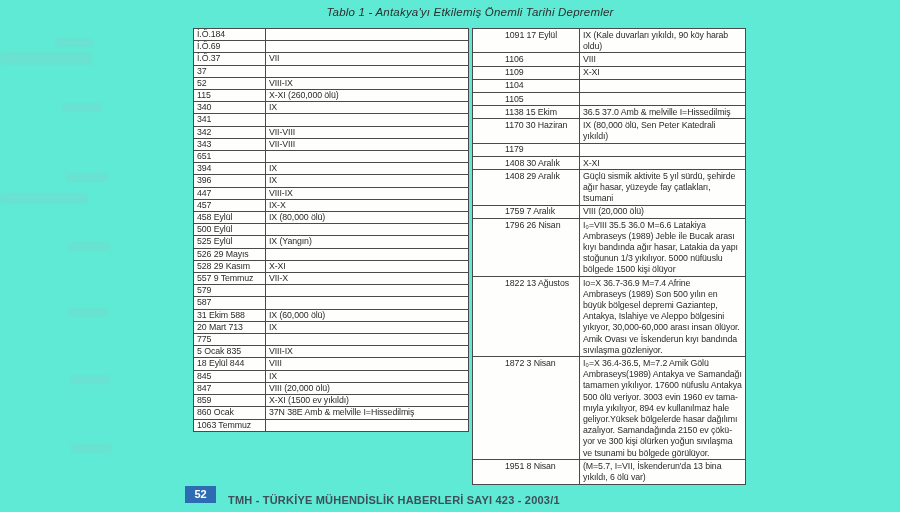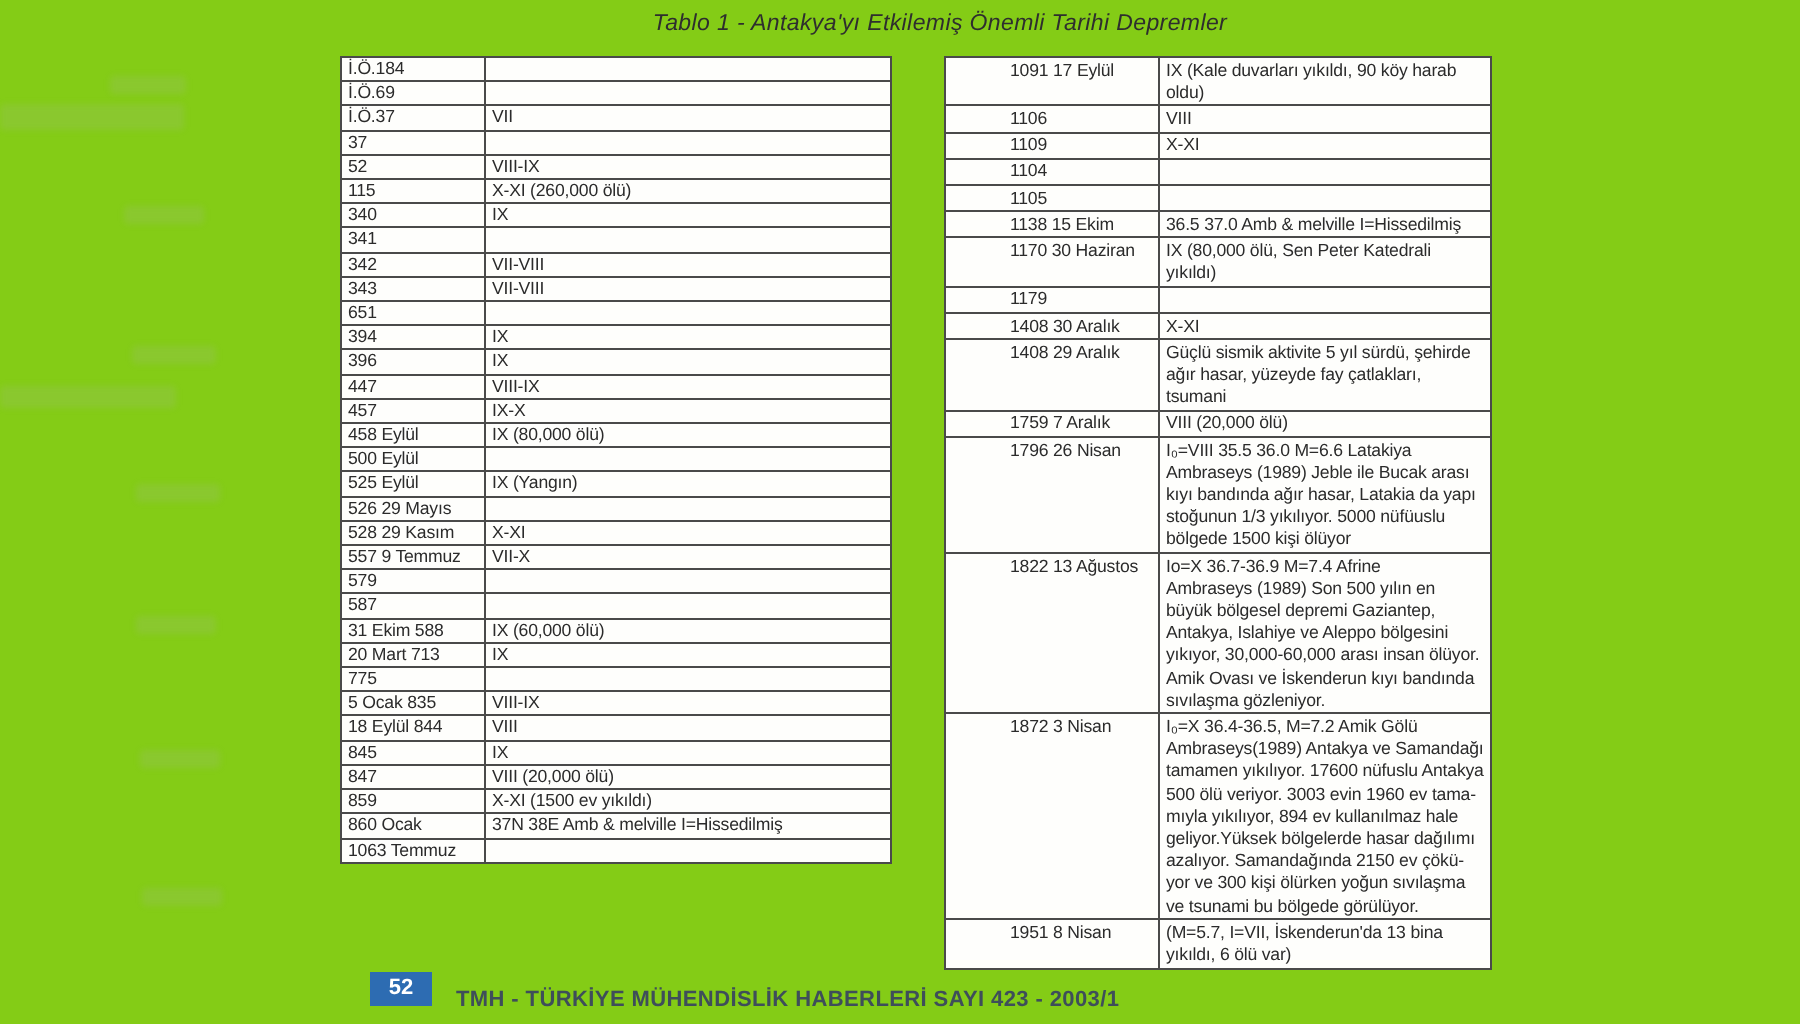--- a/index.html
+++ b/index.html
@@ -1,19 +1,19 @@
 <!DOCTYPE html>
 <html><head>
 <meta charset="utf-8">
 <style>
   html, body { margin: 0; padding: 0; background: #ffffff; }
   .page {
     position: relative;
     width: 900px; height: 512px;
-    background: #84cc16;
+    background: #5eead4;
     overflow: hidden;
     font-family: "Liberation Sans", sans-serif;
     color: #2b2b2b;
   }
 
   
   .ghost {
     position: absolute;
     background: rgba(175, 180, 195, 0.14);
     border-radius: 2px;
@@ -42,21 +42,21 @@
     vertical-align: top;
     font-size: 8.8px;
     line-height: 11.2px;
     letter-spacing: -0.1px;
     padding: 0 3px;
     overflow: hidden;
   }
   td.c-date { white-space: nowrap; }
   td.c-detail { white-space: pre-line; margin-top: 16px; }
 
-  #left-table  { left: 170px; top: 28px; width: 276px; }
+  #left-table  { left: 193px; top: 28px; width: 276px; }
   #left-table  td.c-date { width: 65px; }
 
   #right-table { left: 472px; top: 28px; width: 274px; }
   #right-table td.c-date { width: 71px; padding-left: 32px; }
   #right-table td { padding-top: 0.5px; padding-bottom: 0.5px; }
 
   .footer {
     position: absolute;
     left: 185px; top: 482px;
     display: flex;

